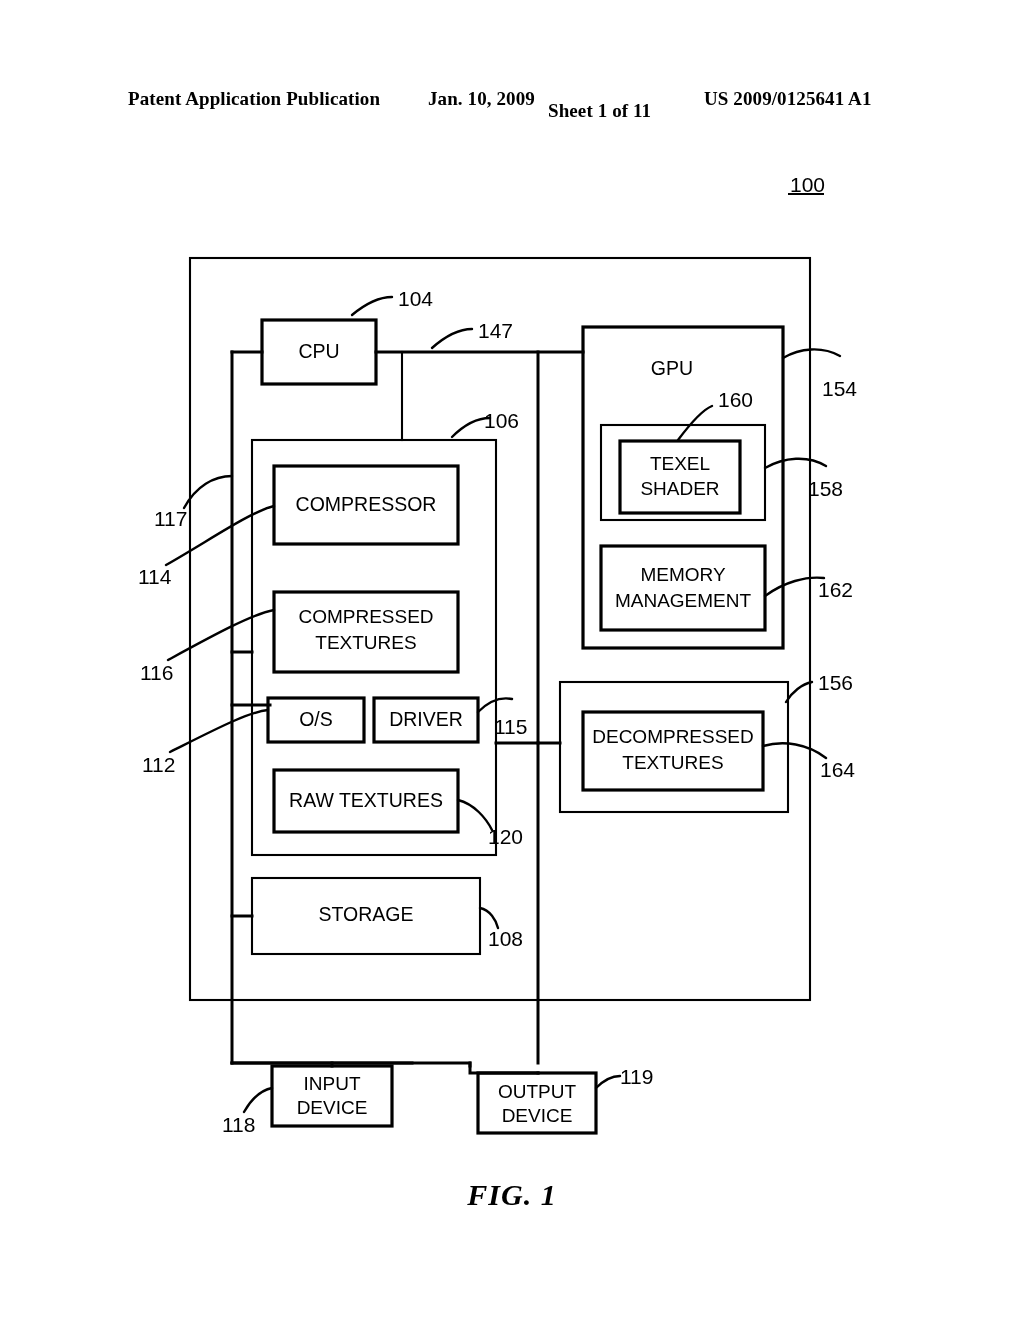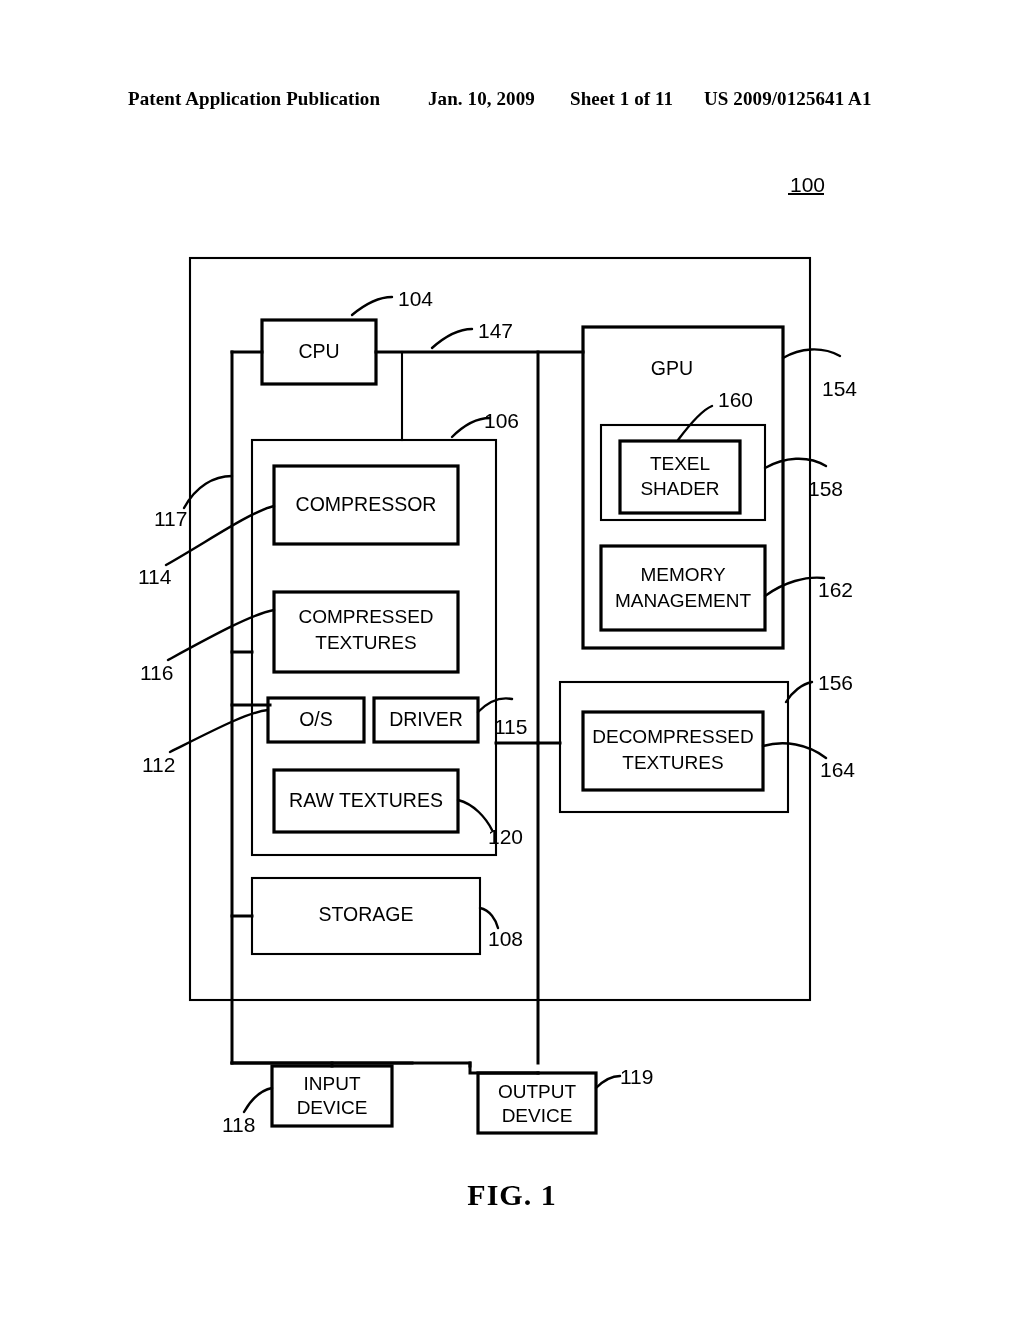--- a/index.html
+++ b/index.html
@@ -29,34 +29,35 @@
     width: 1024px;
     height: 26px;
     font-family: "Liberation Serif", serif;
     font-weight: bold;
     font-size: 19px;
     letter-spacing: 0.1px;
     white-space: nowrap;
   }
   .hdr-pub   { position: absolute; left: 128px;  top: 0; }
   .hdr-date  { position: absolute; left: 428px;  top: 0; }
-  .hdr-sheet { position: absolute; left: 548px;  top: 0; margin-left: 22px; }
+  .hdr-sheet { position: absolute; left: 548px;  top: 12px; }
   .hdr-num   { position: absolute; left: 704px;  top: 0; }
 
   
   .figcap {
     position: absolute;
     left: 0;
     top: 1178px;
     width: 1024px;
     text-align: center;
     font-family: "Liberation Serif", serif;
     font-weight: bold;
     font-size: 30px;
     letter-spacing: 1px;
+    font-style: italic;
   }
 
   
   svg#fig {
     position: absolute;
     left: 0;
     top: 0;
     width: 1024px;
     height: 1320px;
   }

